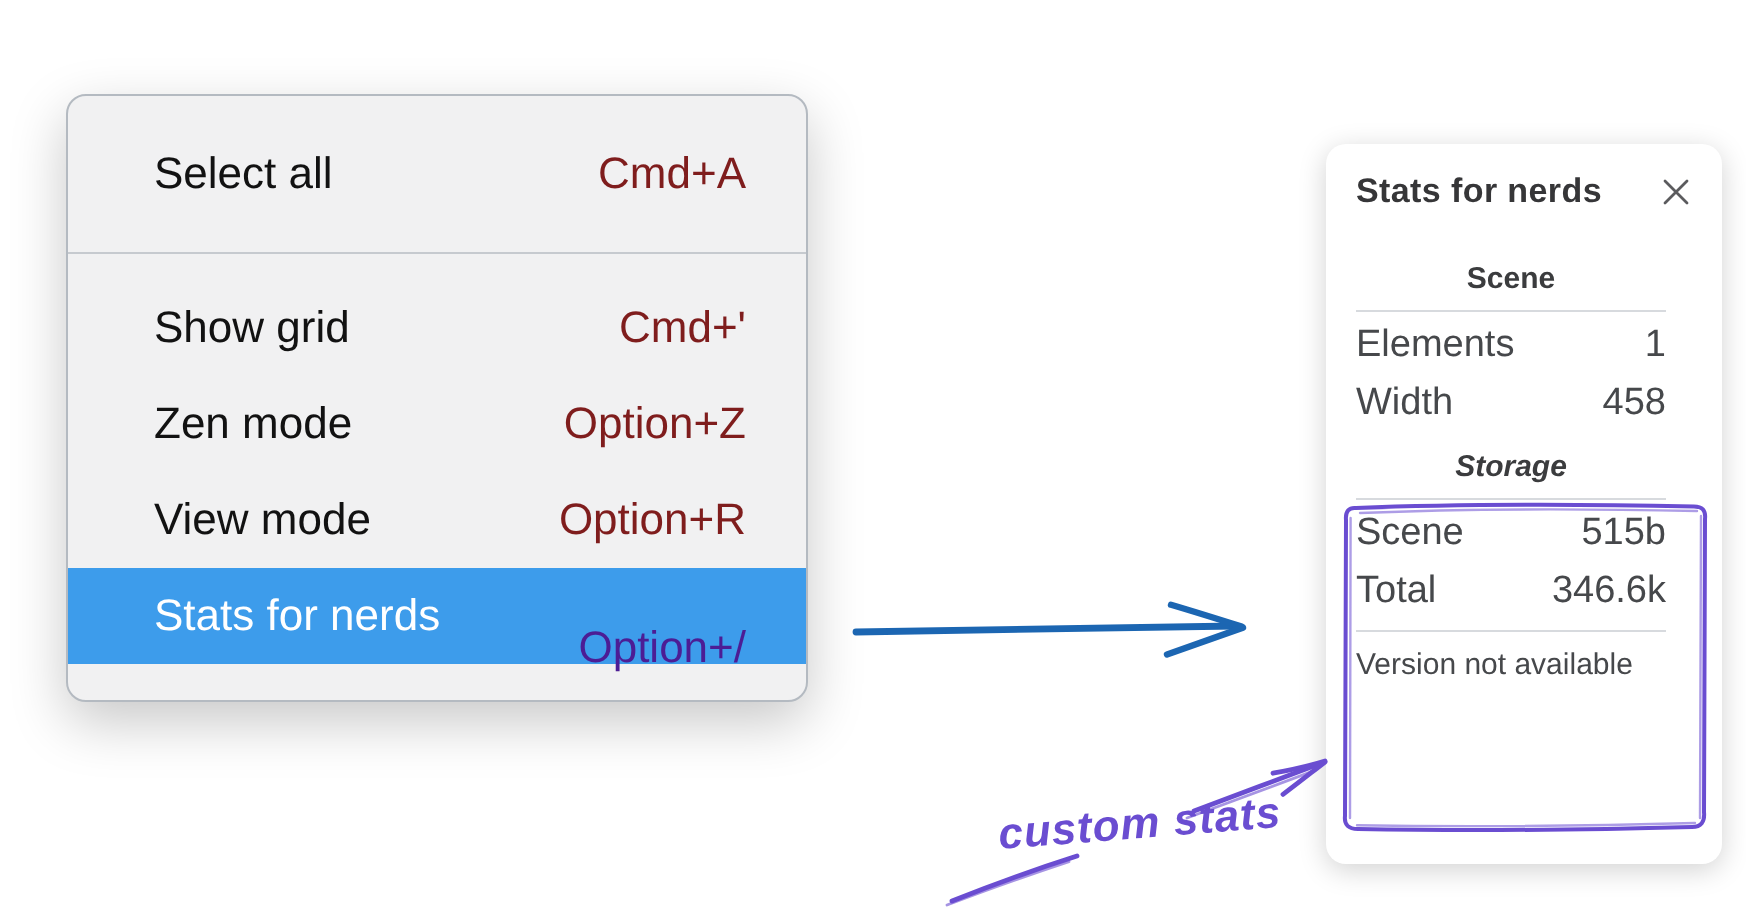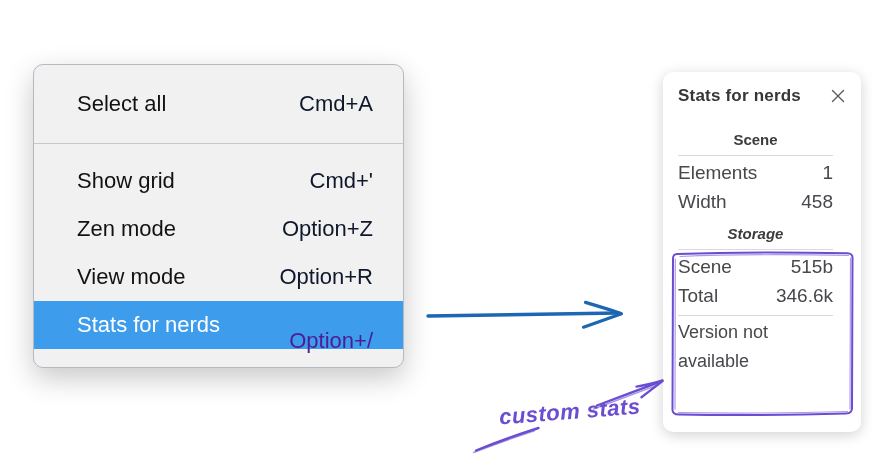--- a/index.html
+++ b/index.html
@@ -4,36 +4,36 @@
 <style>
   html,body{margin:0;padding:0;}
   body{
     width:873px;height:461px;position:relative;overflow:hidden;
     background:#ffffff;
     font-family:"Liberation Sans", sans-serif;
   }
 
   
   .context-menu{
-    position:absolute;left:33px;top:64px;width:371px;height:304px;
+    position:absolute;left:33px;top:47px;width:371px;height:304px;
     box-sizing:border-box;
     background:#f1f1f2;
     border:1px solid #b4bac1;
     border-radius:10px;
     box-shadow:0 10px 28px rgba(0,0,0,.22);
     padding:14px 0 16px 0;
   }
   .menu-item{
     height:48px;display:flex;align-items:center;
     padding:0 30px 0 43px;
     font-size:22px;color:#121212;
     cursor:default;
   }
   .menu-item:first-child{height:50px;}
-  .mi-shortcut{margin-left:auto;color:#0f172a;}
+  .mi-shortcut{margin-left:auto;color:#7f1d1d;}
   .menu-divider{height:1px;background:#c6cacf;margin:14px 0 13px 0;}
   .menu-item.selected{background:#3d9ceb;color:#ffffff;}
   .menu-item.selected .mi-shortcut{color:#4c1d95;margin-top:32px;}
 
   
   .stats-panel{
     position:absolute;left:663px;top:72px;width:198px;height:360px;
     box-sizing:border-box;
     background:#ffffff;
     border-radius:10px;
@@ -49,21 +49,21 @@
     background:none;border:none;padding:0;
   }
   .stat-heading{
     text-align:center;font-size:15px;font-weight:bold;color:#3b3c3e;
     line-height:20px;margin-top:24px;
   }
   .stat-heading.tight{margin-top:8px;font-style:italic;}
   .stat-heading.tighter{margin-top:6px;}
   .stat-hr{height:1px;background:#d7dade;margin:5px 0 2px 0;}
   .stat-row{display:flex;justify-content:space-between;font-size:19px;line-height:29px;}
-  .stat-note{font-size:18px;line-height:29px;margin-top:2px;}
+  .stat-note{font-size:15px;line-height:29px;margin-top:2px;}
 
   
   .overlay{position:absolute;left:0;top:0;width:873px;height:461px;pointer-events:none;}
   .annotation-label{
     position:absolute;left:499px;top:399px;
     font-size:22px;font-style:italic;font-weight:bold;letter-spacing:.5px;
     color:#6a4dd1;
     transform:rotate(-4.5deg);
     pointer-events:none;
   }

